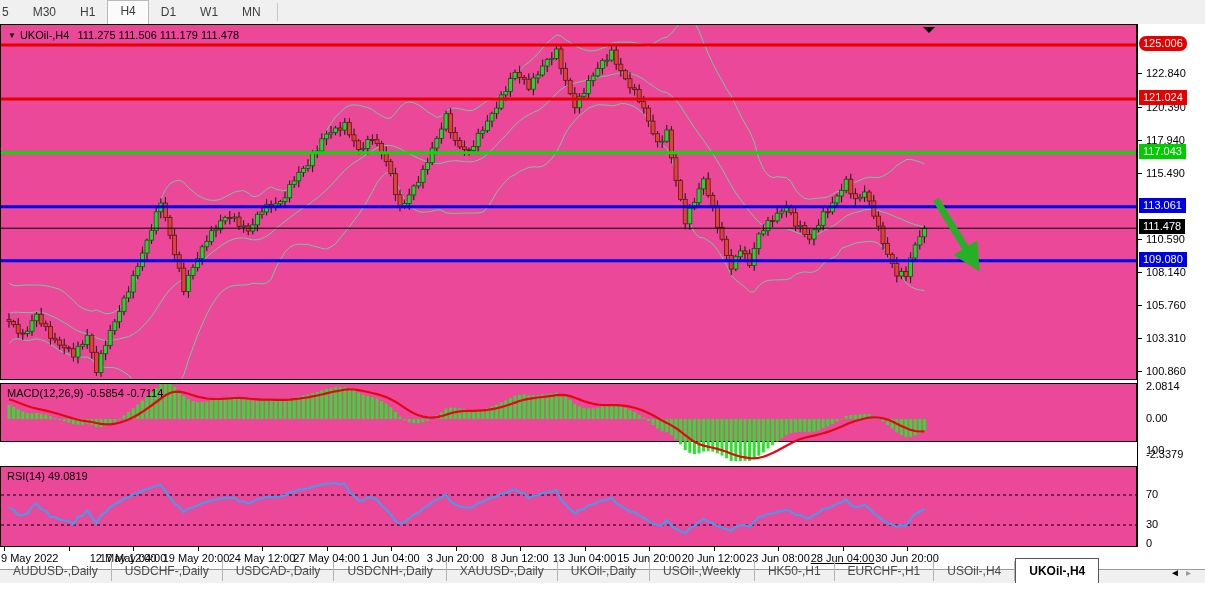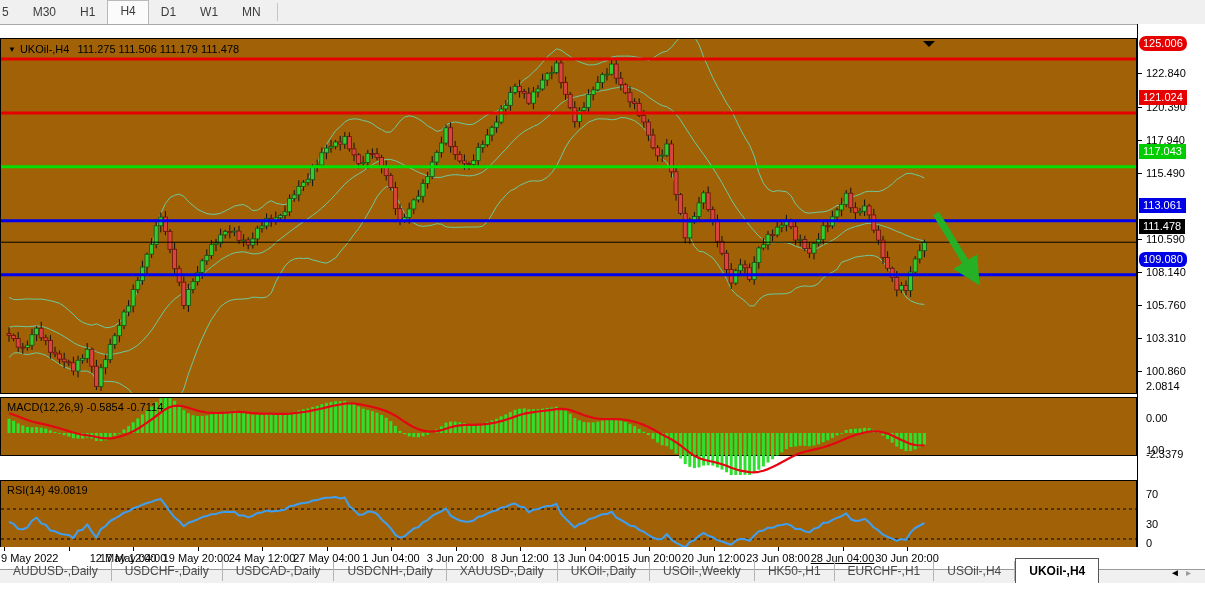--- a/index.html
+++ b/index.html
@@ -5,21 +5,21 @@
   html,body{margin:0;padding:0;background:#fff;}
   body{width:1205px;height:595px;overflow:hidden;font-family:"Liberation Sans",sans-serif;-webkit-font-smoothing:none;}
   .app{position:relative;width:1205px;height:595px;background:#fff;}
   
   .toolbar{position:absolute;left:0;top:0;width:1205px;height:24px;background:#f0f0f0;border-bottom:1px solid #a8a8a8;display:flex;align-items:center;}
   .tfbtn{height:22px;line-height:22px;padding:0 12px;font-size:12px;color:#3c3c3c;cursor:default;}
   .tfbtn.first{padding-left:2px;}
   .tfbtn.active{background:#fbfbfb;border:1px solid #b9b9b9;border-bottom:none;height:23px;line-height:21px;}
   .tf-sep{width:1px;height:18px;background:#c6c6c6;margin:0 4px;}
   
-  .panel{position:absolute;left:0;background:#a16207;border:1px solid #000;box-sizing:border-box;margin-top:14px;}
+  .panel{position:absolute;left:0;background:#ec4899;border:1px solid #000;box-sizing:border-box;}
   .panel svg{position:absolute;left:0;top:0;}
   #main-panel{top:24px;height:356px;width:1137px;}
   #macd-panel{top:383px;height:59px;width:1137px;}
   #rsi-panel{top:466px;height:81px;width:1137px;}
   .pane-label{position:absolute;left:6px;top:3px;font-size:11px;color:#000;z-index:5;white-space:nowrap;}
   .chart-header{position:absolute;left:7px;top:4px;font-size:11px;color:#000;z-index:5;white-space:nowrap;}
   .chart-header .caret{font-size:8px;vertical-align:1px;margin-right:4px;}
   .chart-header .sym{margin-right:8px;}
   
   .axis-col{position:absolute;left:1137px;top:24px;width:68px;height:523px;background:#fff;border-left:1px solid #000;box-sizing:border-box;}
@@ -712,21 +712,21 @@
       <div class="ptick" style="top: 280.641px;">105.760</div>
       <div class="ptick-mark" style="top: 313.821px;"></div>
       <div class="ptick" style="top: 313.821px;">103.310</div>
       <div class="ptick-mark" style="top: 347px;"></div>
       <div class="ptick" style="top: 347px;">100.860</div>
       <div class="pbadge" style="top: 20px; background: rgb(230, 0, 0); border-radius: 7px;">125.006</div>
       <div class="pbadge" style="top: 73.9267px; background: rgb(230, 0, 0);">121.024</div>
       <div class="pbadge" style="top: 127.84px; background: rgb(0, 204, 0);">117.043</div>
       <div class="pbadge" style="top: 181.767px; background: rgb(0, 0, 230);">113.061</div>
       <div class="pbadge" style="top: 203.205px; background: rgb(0, 0, 0);">111.478</div>
-      <div class="pbadge" style="top: 235.68px; background: rgb(0, 0, 230); border-radius: 6px;">109.080</div>
+      <div class="pbadge" style="top: 235.68px; background: rgb(0, 0, 230);">109.080</div>
       <div class="ptick" style="top: 362.009px;">2.0814</div>
       <div class="ptick" style="top: 394px;">0.00</div>
       <div class="ptick" style="top: 429.934px; text-align: center;">-2.3379</div>
       <div class="ptick" style="top: 426px;">100</div>
       <div class="ptick" style="top: 470px;">70</div>
       <div class="ptick" style="top: 500px;">30</div>
       <div class="ptick" style="top: 519px;">0</div>
     </div>
 
   <div class="time-axis" id="time-axis">

